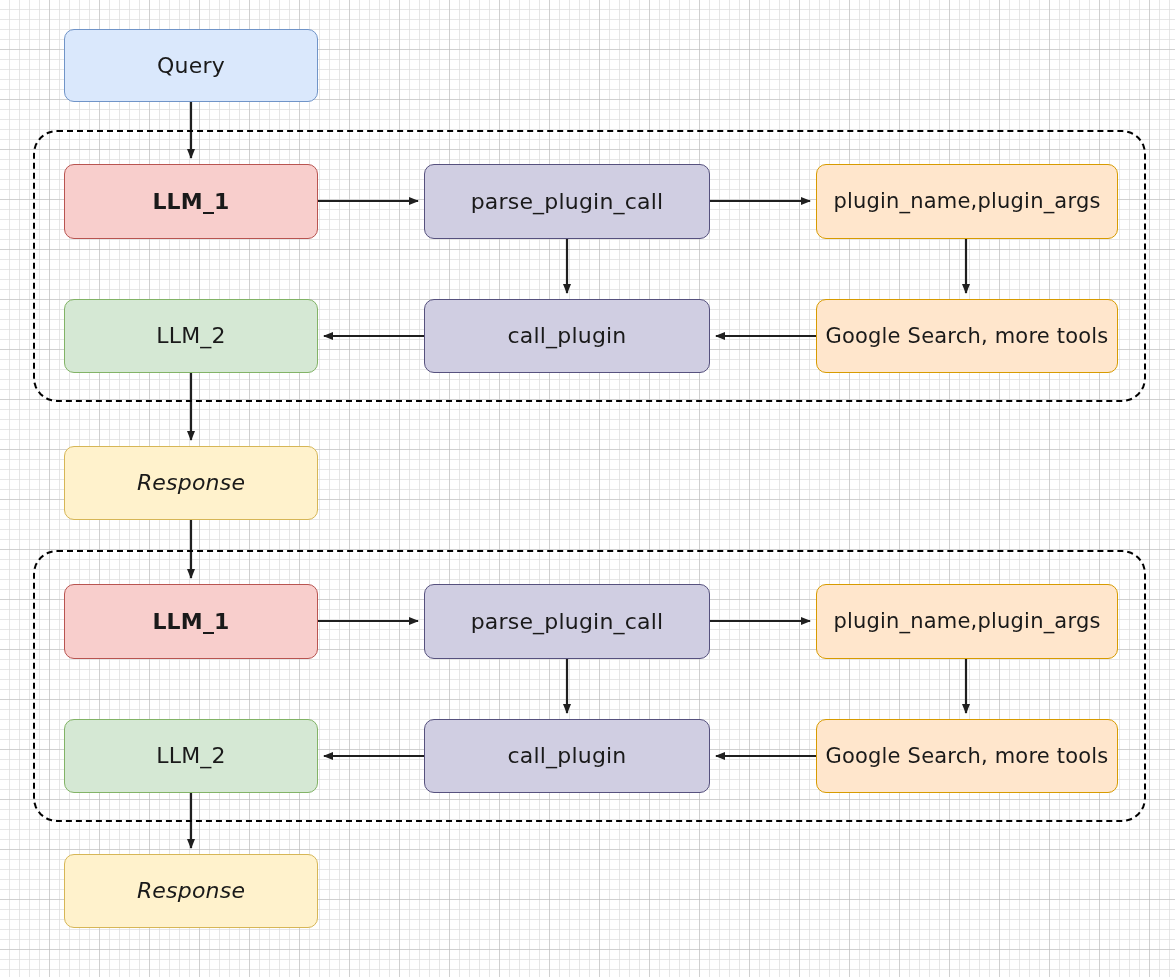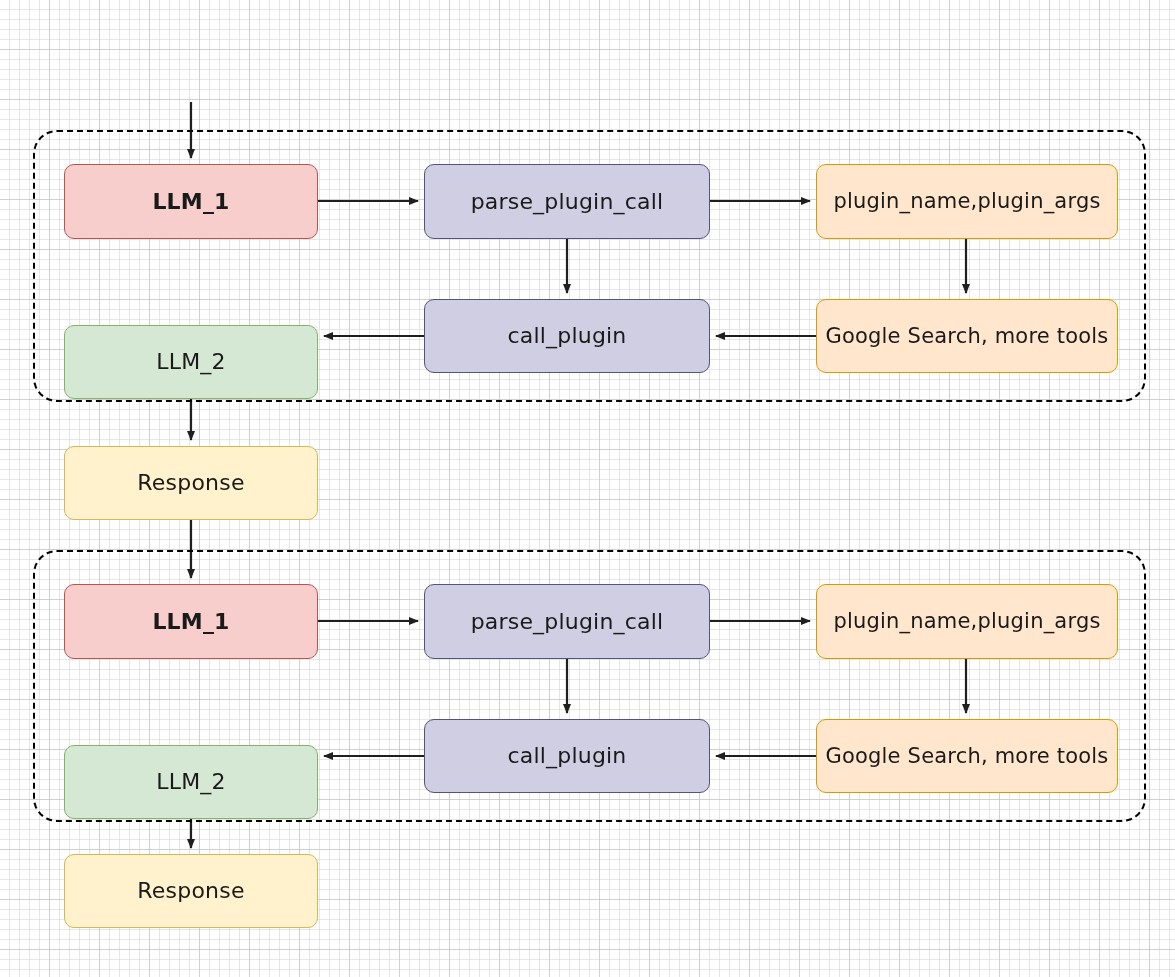--- a/index.html
+++ b/index.html
@@ -57,24 +57,24 @@
     font-family: "DejaVu Sans", sans-serif;
     font-size: 22px;
     color: #1a1a1a;
     letter-spacing: 0.2px;
     line-height: 1.15;
     padding: 0 6px;
     white-space: nowrap;
   }
   .node.blue   { background: #dae8fc; border-color: #7094c8; }
   .node.red    { background: #f8cecc; border-color: #b85450; font-weight: bold; }
-  .node.green  { background: #d5e8d4; border-color: #82b366; margin-top: 26px; }
+  .node.green  { background: #d5e8d4; border-color: #82b366; }
   .node.purple { background: #d0cee2; border-color: #56517e; }
   .node.orange { background: #ffe6cc; border-color: #d79b00; }
-  .node.yellow { background: #fff2cc; border-color: #d6b656; }
+  .node.yellow { background: #fff2cc; border-color: #d6b656; font-style: italic; }
   .node.small-text { font-size: 21px; }
 </style>
 </head>
 <body>
 
 <div id="canvas">
 
   <svg id="edges" viewBox="0 0 1175 977" width="1175" height="977" xmlns="http://www.w3.org/2000/svg">
     <defs>
       <marker id="ah" markerWidth="10" markerHeight="8" refX="9" refY="4" orient="auto" markerUnits="userSpaceOnUse">
@@ -113,20 +113,21 @@
 
       <path d="M424,756 L324,756"></path>
 
       <path d="M191,793 L191,848"></path>
     </g>
   </svg>
 
   <div class="group-box" style="left:33px; top:130px; width:1113px; height:272px;"></div>
   <div class="group-box" style="left:33px; top:550px; width:1113px; height:272px;"></div>
 
+  <div class="node blue" style="left:64px; top:29px; width:254px; height:73px;">Query</div>
 
   <div class="node red" style="left:64px; top:164px; width:254px; height:75px;">LLM_1</div>
 
   <div class="node purple" style="left:424px; top:164px; width:286px; height:75px;">parse_plugin_call</div>
 
   <div class="node orange small-text" style="left:816px; top:164px; width:302px; height:75px;">plugin_name,plugin_args</div>
 
   <div class="node green" style="left:64px; top:299px; width:254px; height:74px;">LLM_2</div>
 
   <div class="node purple" style="left:424px; top:299px; width:286px; height:74px;">call_plugin</div>

